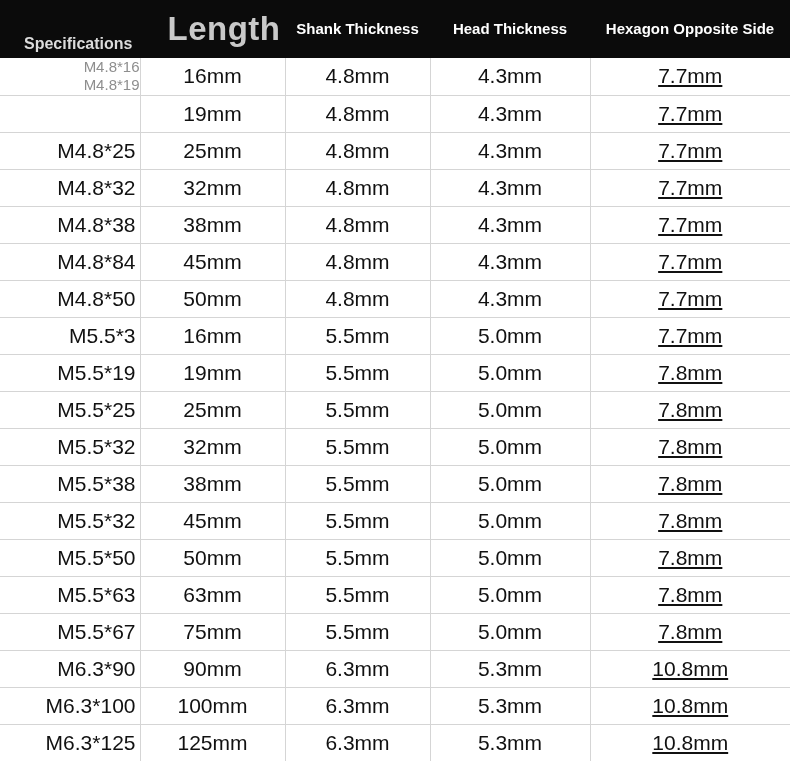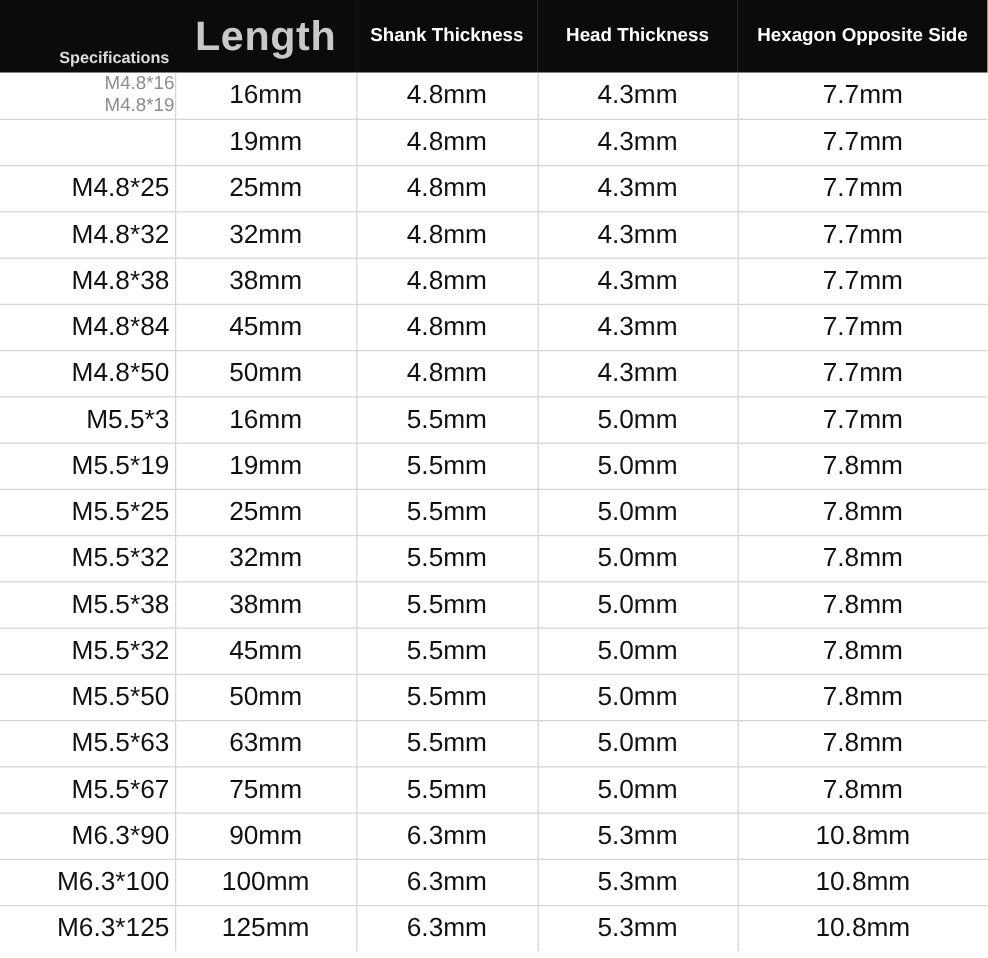--- a/index.html
+++ b/index.html
@@ -32,49 +32,50 @@
     font-weight: bold;
     text-align: center;
     vertical-align: middle;
     height: 58px;
     padding: 2px 4px;
     box-sizing: border-box;
     border-right: 1px solid #0b0b0b;
   }
   thead th.spec-head {
     color: #dcdcdc;
-    font-size: 13px;
+    font-size: 16px;
     vertical-align: bottom;
     padding-bottom: 5px;
-    text-align: right;
+    text-align: left;
     padding-left: 24px;
   }
   thead th.length-head {
     color: #c9c9c9;
     font-size: 33px;
     font-weight: bold;
     letter-spacing: 0.5px;
+    text-align: right;
   }
   thead th.small-head {
     font-size: 15px;
     line-height: 1.25;
   }
 
   tbody td {
     height: 37px;
     padding: 0 4px;
     box-sizing: border-box;
     text-align: center;
     vertical-align: middle;
     font-size: 21px;
     color: #111111;
     border-bottom: 1px solid #d5d5d5;
     border-right: 1px solid #d5d5d5;
   }
-  tbody td:last-child { border-right: none; }
+  tbody td:last-child { border-right: none; text-decoration: underline; }
   tbody tr:last-child td { border-bottom: none; margin-left: 24px; }
 
   tbody td.spec-cell {
     border-right: 1px solid #d5d5d5;
     text-align: right;
   }
   tbody td.spec-stack {
     font-size: 15px;
     color: #8e8e8e;
     line-height: 1.2;

